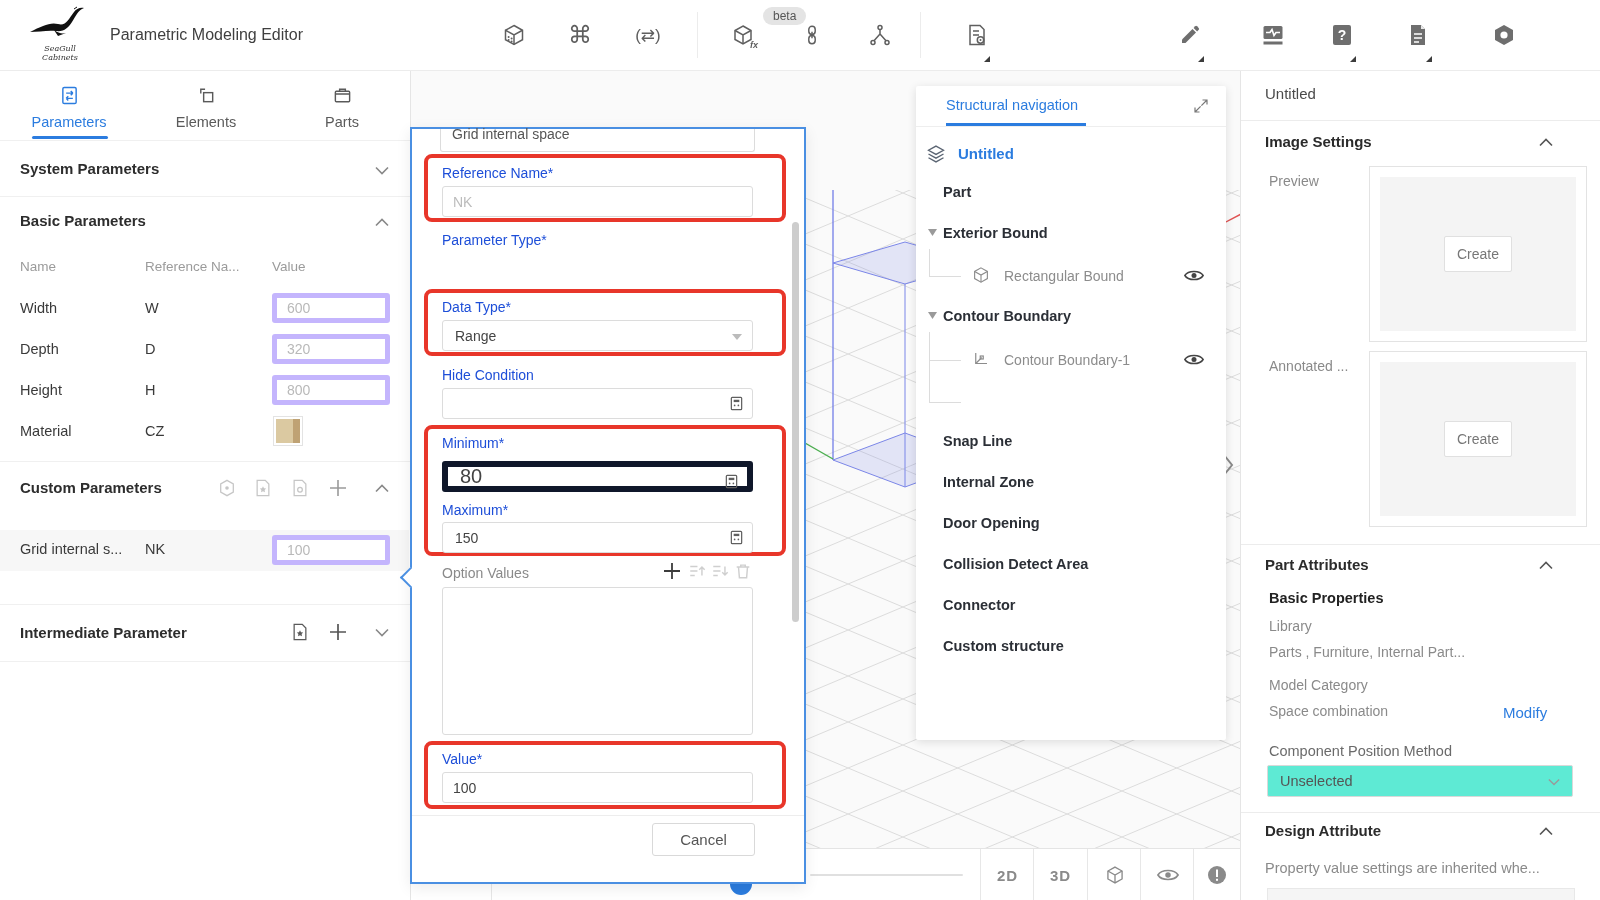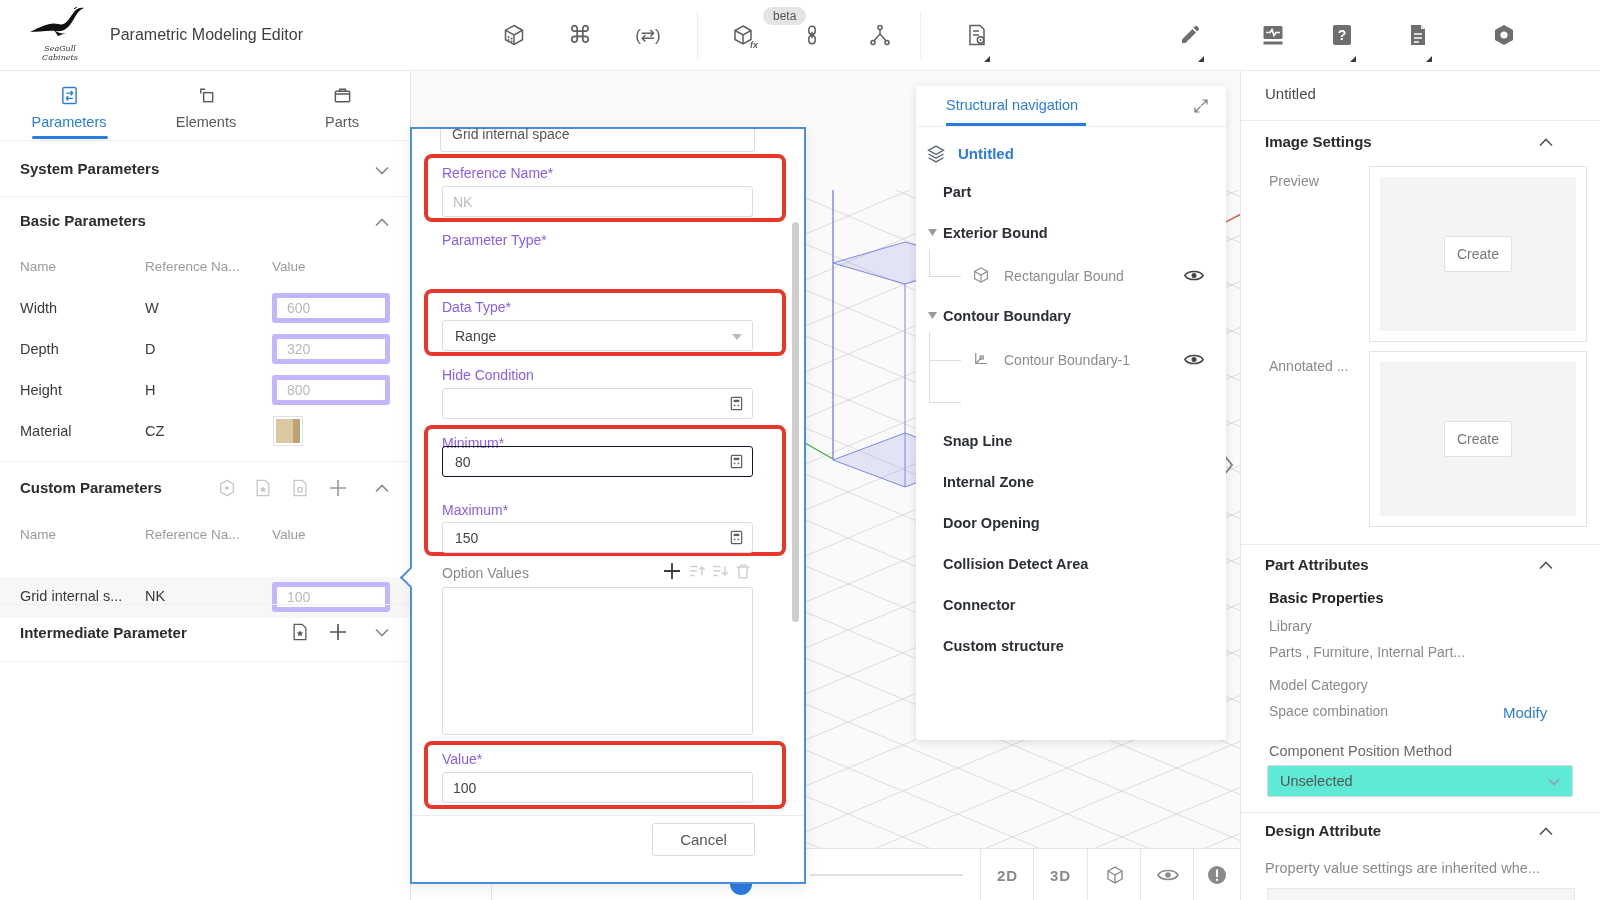--- a/index.html
+++ b/index.html
@@ -32,21 +32,21 @@
   
   #viewport{left:410px;top:70px;width:830px;height:830px;background:#fafafa;z-index:1;overflow:hidden;}
   .iso line{stroke:#dcdcdc;stroke-width:1;}
   #vtoolbar{left:0;top:778px;width:830px;height:52px;background:#fff;border-top:1px solid #e4e4e4;}
   .vt-div{top:0;width:1px;height:52px;background:#e7e7e7;}
   .vt-btn{top:0;height:52px;width:53px;display:flex;align-items:center;justify-content:center;
           color:#8a8a8a;font-weight:bold;font-size:15px;letter-spacing:1px;cursor:pointer;}
   
   #dialog{left:410px;top:127px;width:396px;height:757px;background:#fff;border:2px solid #4a8fe2;
           box-sizing:border-box;z-index:20;box-shadow:0 4px 14px rgba(0,0,0,.08);}
-  .dlg-label{font-size:14px;color:#8b5cf6;}
+  .dlg-label{font-size:14px;color:#1d4ed8;}
   .dlg-input{border:1px solid #dcdcdc;border-radius:3px;background:#fff;height:31px;box-sizing:border-box;
              font-size:14px;color:#444;padding:0 10px;width:311px;font-family:inherit;}
   .dlg-input::placeholder{color:#bcbcbc;}
   .redbox{border:4px solid #e8362a;border-radius:8px;box-sizing:border-box;pointer-events:none;}
   .calc-ic{color:#5f5f5f;}
   #dlg-scroll{right:5px;top:93px;width:7px;height:400px;background:#cdcdcd;border-radius:4px;}
   #dlg-arrow{left:-9px;top:441px;width:13px;height:13px;background:#fff;transform:rotate(45deg);
              border-left:2px solid #4a8fe2;border-bottom:2px solid #4a8fe2;}
   
   #navpanel{left:900px;top:86px;width:310px;height:654px;background:#fff;z-index:10;
@@ -257,21 +257,21 @@
     <path d="M10 2 V18 M2 10 H18" stroke="#9a9a9a" stroke-width="1.6"></path>
   </svg>
   <svg class="abs" style="left:375px;top:414px;" width="14" height="9" viewBox="0 0 14 9">
       <polyline points="1,7.5 7,1.5 13,7.5" fill="none" stroke="#888" stroke-width="1.6"></polyline>
     </svg>
 
   <div class="abs colhdr" style="left:20px;top:457px;">Name</div>
   <div class="abs colhdr" style="left:145px;top:457px;">Reference Na...</div>
   <div class="abs colhdr" style="left:272px;top:457px;">Value</div>
 
-  <div class="abs sel-row" style="left:0;top:507px;width:409px;height:41px;">
+  <div class="abs sel-row" style="left:0;top:460px;width:409px;height:41px;">
     <div class="abs rowlbl" style="left:20px;top:11px;">Grid internal s...</div>
     <div class="abs rowlbl" style="left:145px;top:11px;">NK</div>
     <input class="abs mini-input" style="left: 272px; top: 5px;" value="100">
   </div>
 
   <div class="abs hdiv" style="top:534px;"></div>
 
   <div class="abs sec-title" style="left:20px;top:554px;">Intermediate Parameter</div>
   <svg class="abs sm-ic-dark" style="left:291px;top:553px;" width="18" height="18" viewBox="0 0 20 20" fill="none" stroke="currentColor" stroke-width="1.4">
     <path d="M3.5 1.5 h9 l4 4 V18.5 h-13 Z"></path>
@@ -441,21 +441,21 @@
     <svg class="calc-ic" style="position:absolute;right:8px;top:7px;" width="15" height="15" viewBox="0 0 16 16" fill="none" stroke="currentColor" stroke-width="1.3">
       <rect x="2.5" y="1.5" width="11" height="13" rx="1"></rect>
         <rect x="5" y="4" width="6" height="2.5" fill="currentColor" stroke="none"></rect>
       <circle cx="6" cy="10" r=".9" fill="currentColor" stroke="none"></circle>
         <circle cx="10" cy="10" r=".9" fill="currentColor" stroke="none"></circle>
     </svg>
   </div>
 
   <div class="abs redbox" style="left:12px;top:296px;width:362px;height:131px;"></div>
   <div class="abs dlg-label" style="left:30px;top:306px;">Minimum*</div>
-  <div class="abs" style="left:30px;top:317px;width:311px;height:31px;border:1px solid #0f172a;border-radius:3px;box-sizing:border-box;font-size:14px;color:#444;display:flex;align-items:center;padding:0 12px;">
+  <div class="abs" style="left:30px;top:332px;width:311px;height:31px;border:6px solid #0f172a;border-radius:3px;box-sizing:border-box;font-size:20px;color:#444;display:flex;align-items:center;padding:0 12px;">
     <span>80</span>
     <svg class="calc-ic" style="position:absolute;right:8px;top:7px;" width="15" height="15" viewBox="0 0 16 16" fill="none" stroke="currentColor" stroke-width="1.3">
       <rect x="2.5" y="1.5" width="11" height="13" rx="1"></rect>
         <rect x="5" y="4" width="6" height="2.5" fill="currentColor" stroke="none"></rect>
       <circle cx="6" cy="10" r=".9" fill="currentColor" stroke="none"></circle>
         <circle cx="10" cy="10" r=".9" fill="currentColor" stroke="none"></circle>
     </svg>
   </div>
   <div class="abs dlg-label" style="left:30px;top:373px;">Maximum*</div>
   <div class="abs" style="left:30px;top:393px;width:311px;height:31px;border:1px solid #dcdcdc;border-radius:3px;box-sizing:border-box;font-size:14px;color:#444;display:flex;align-items:center;padding:0 12px;">

